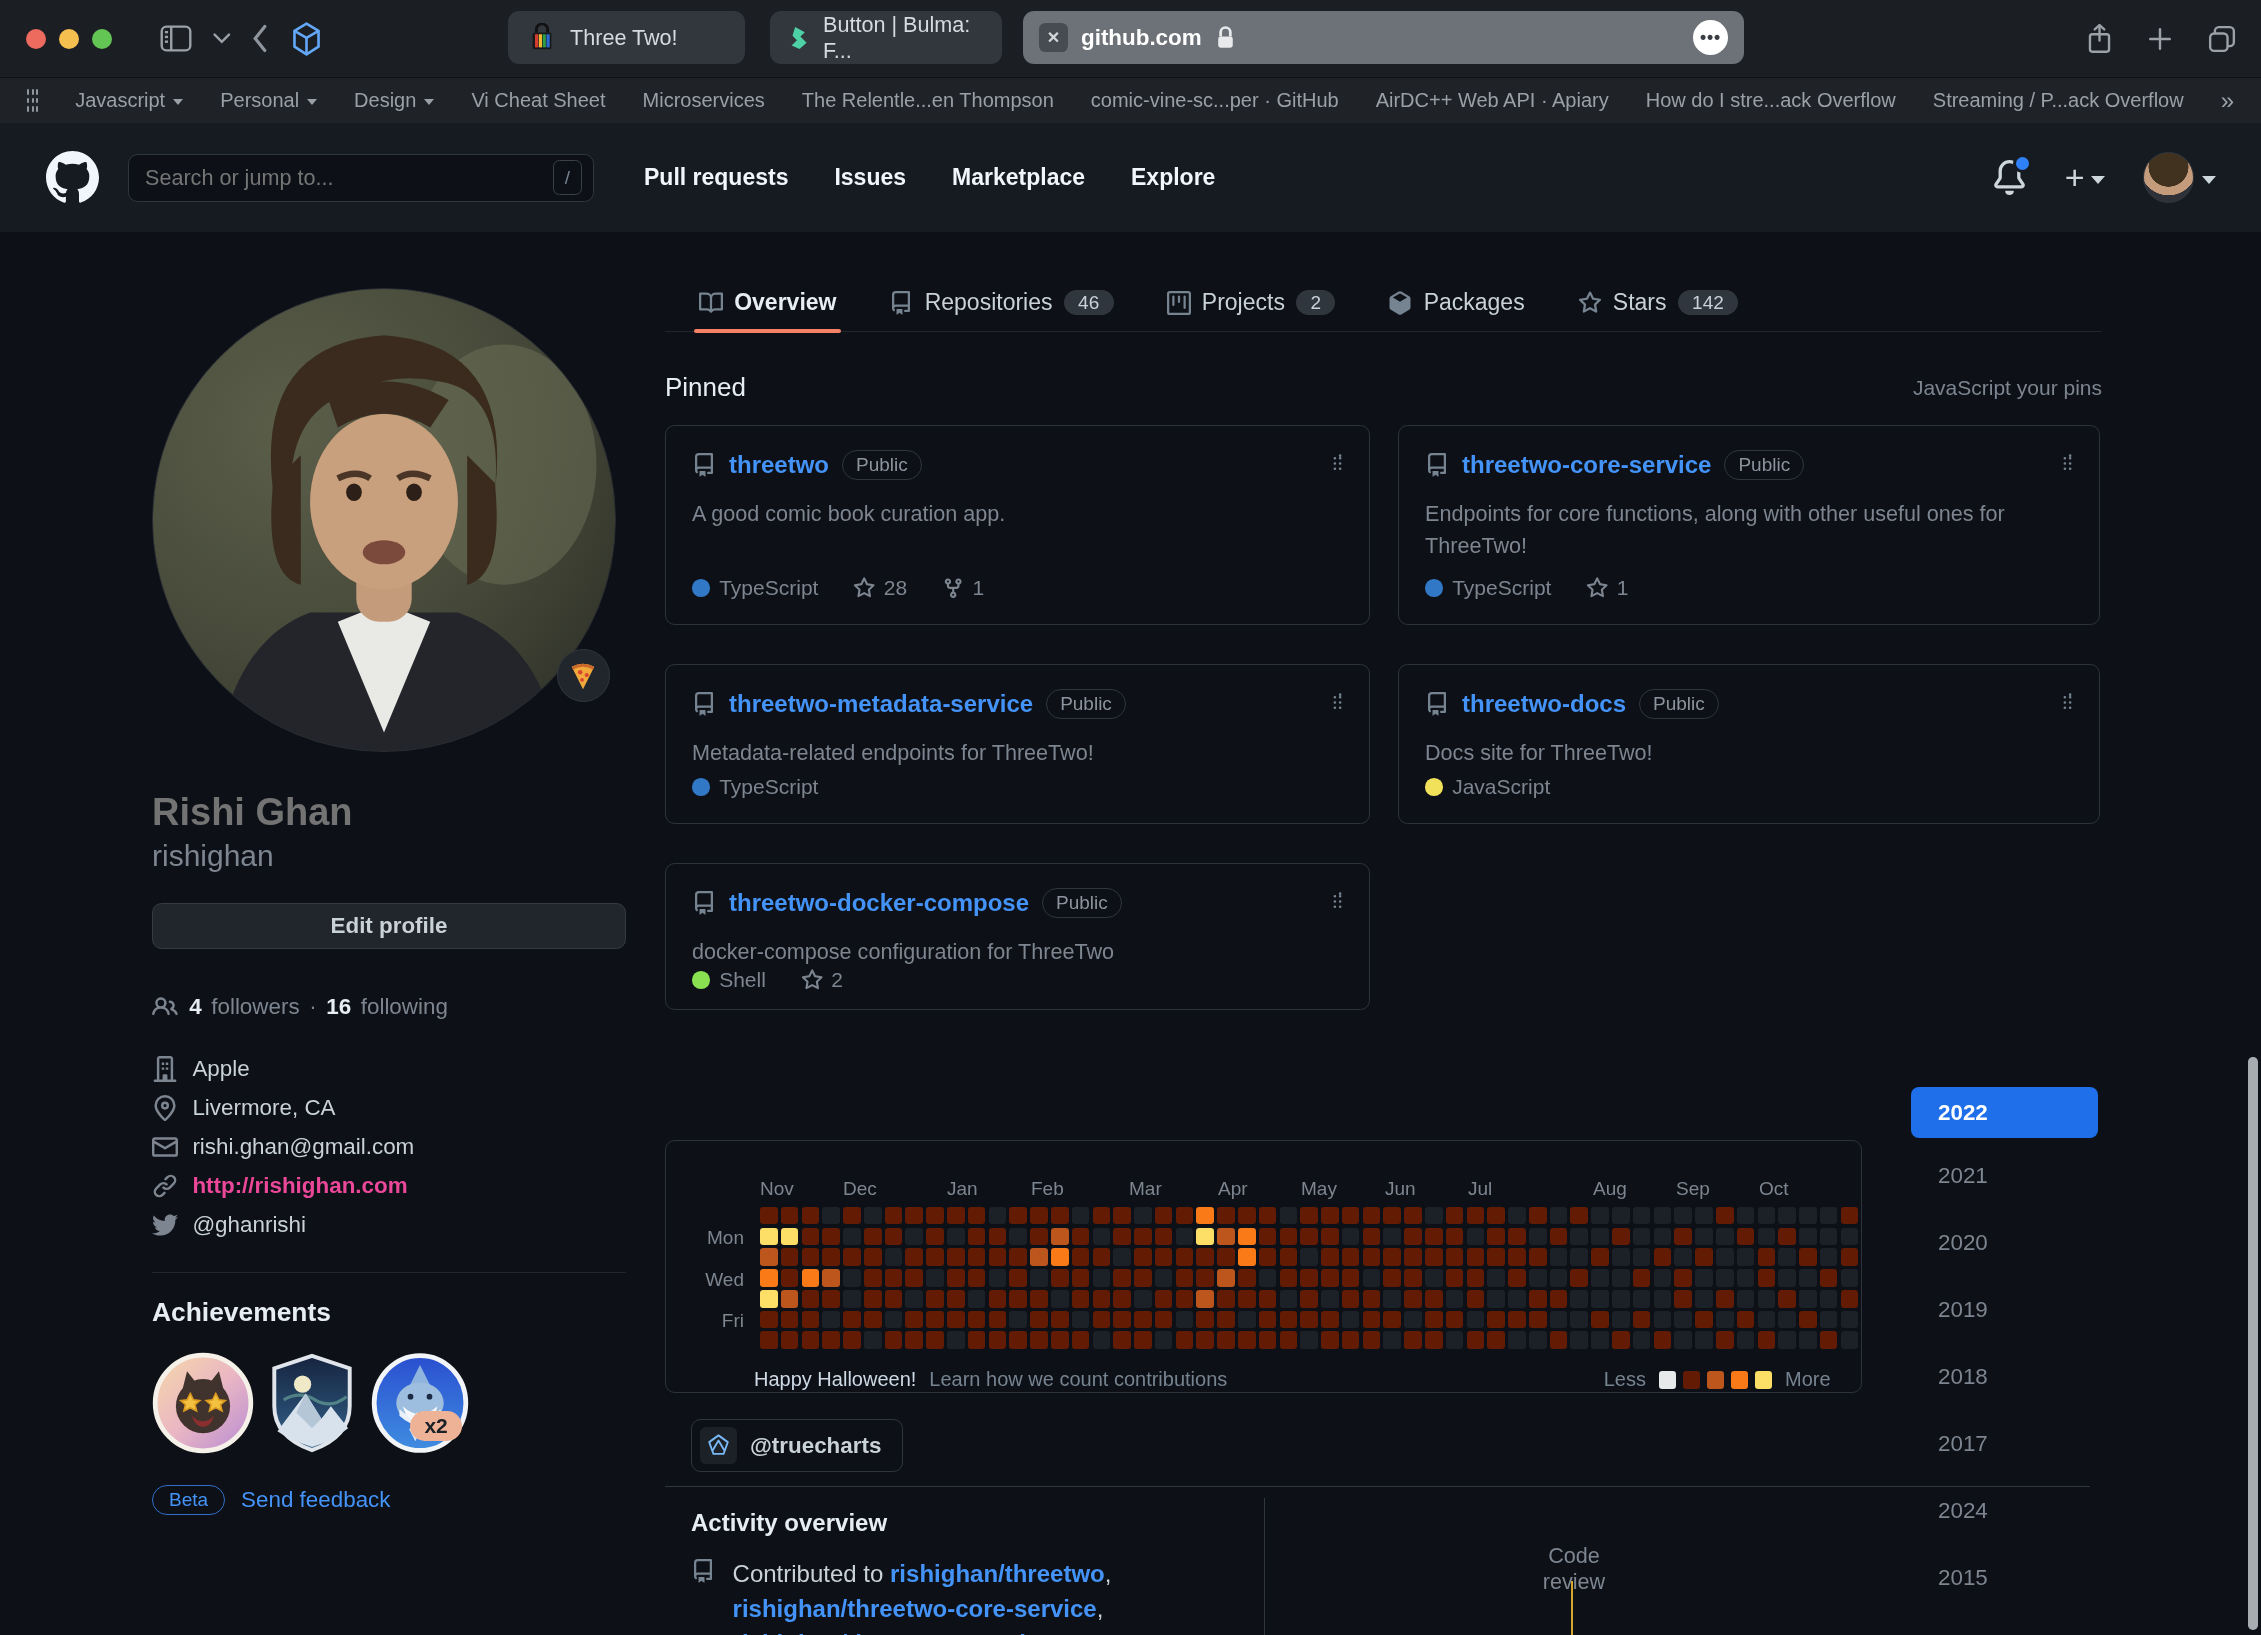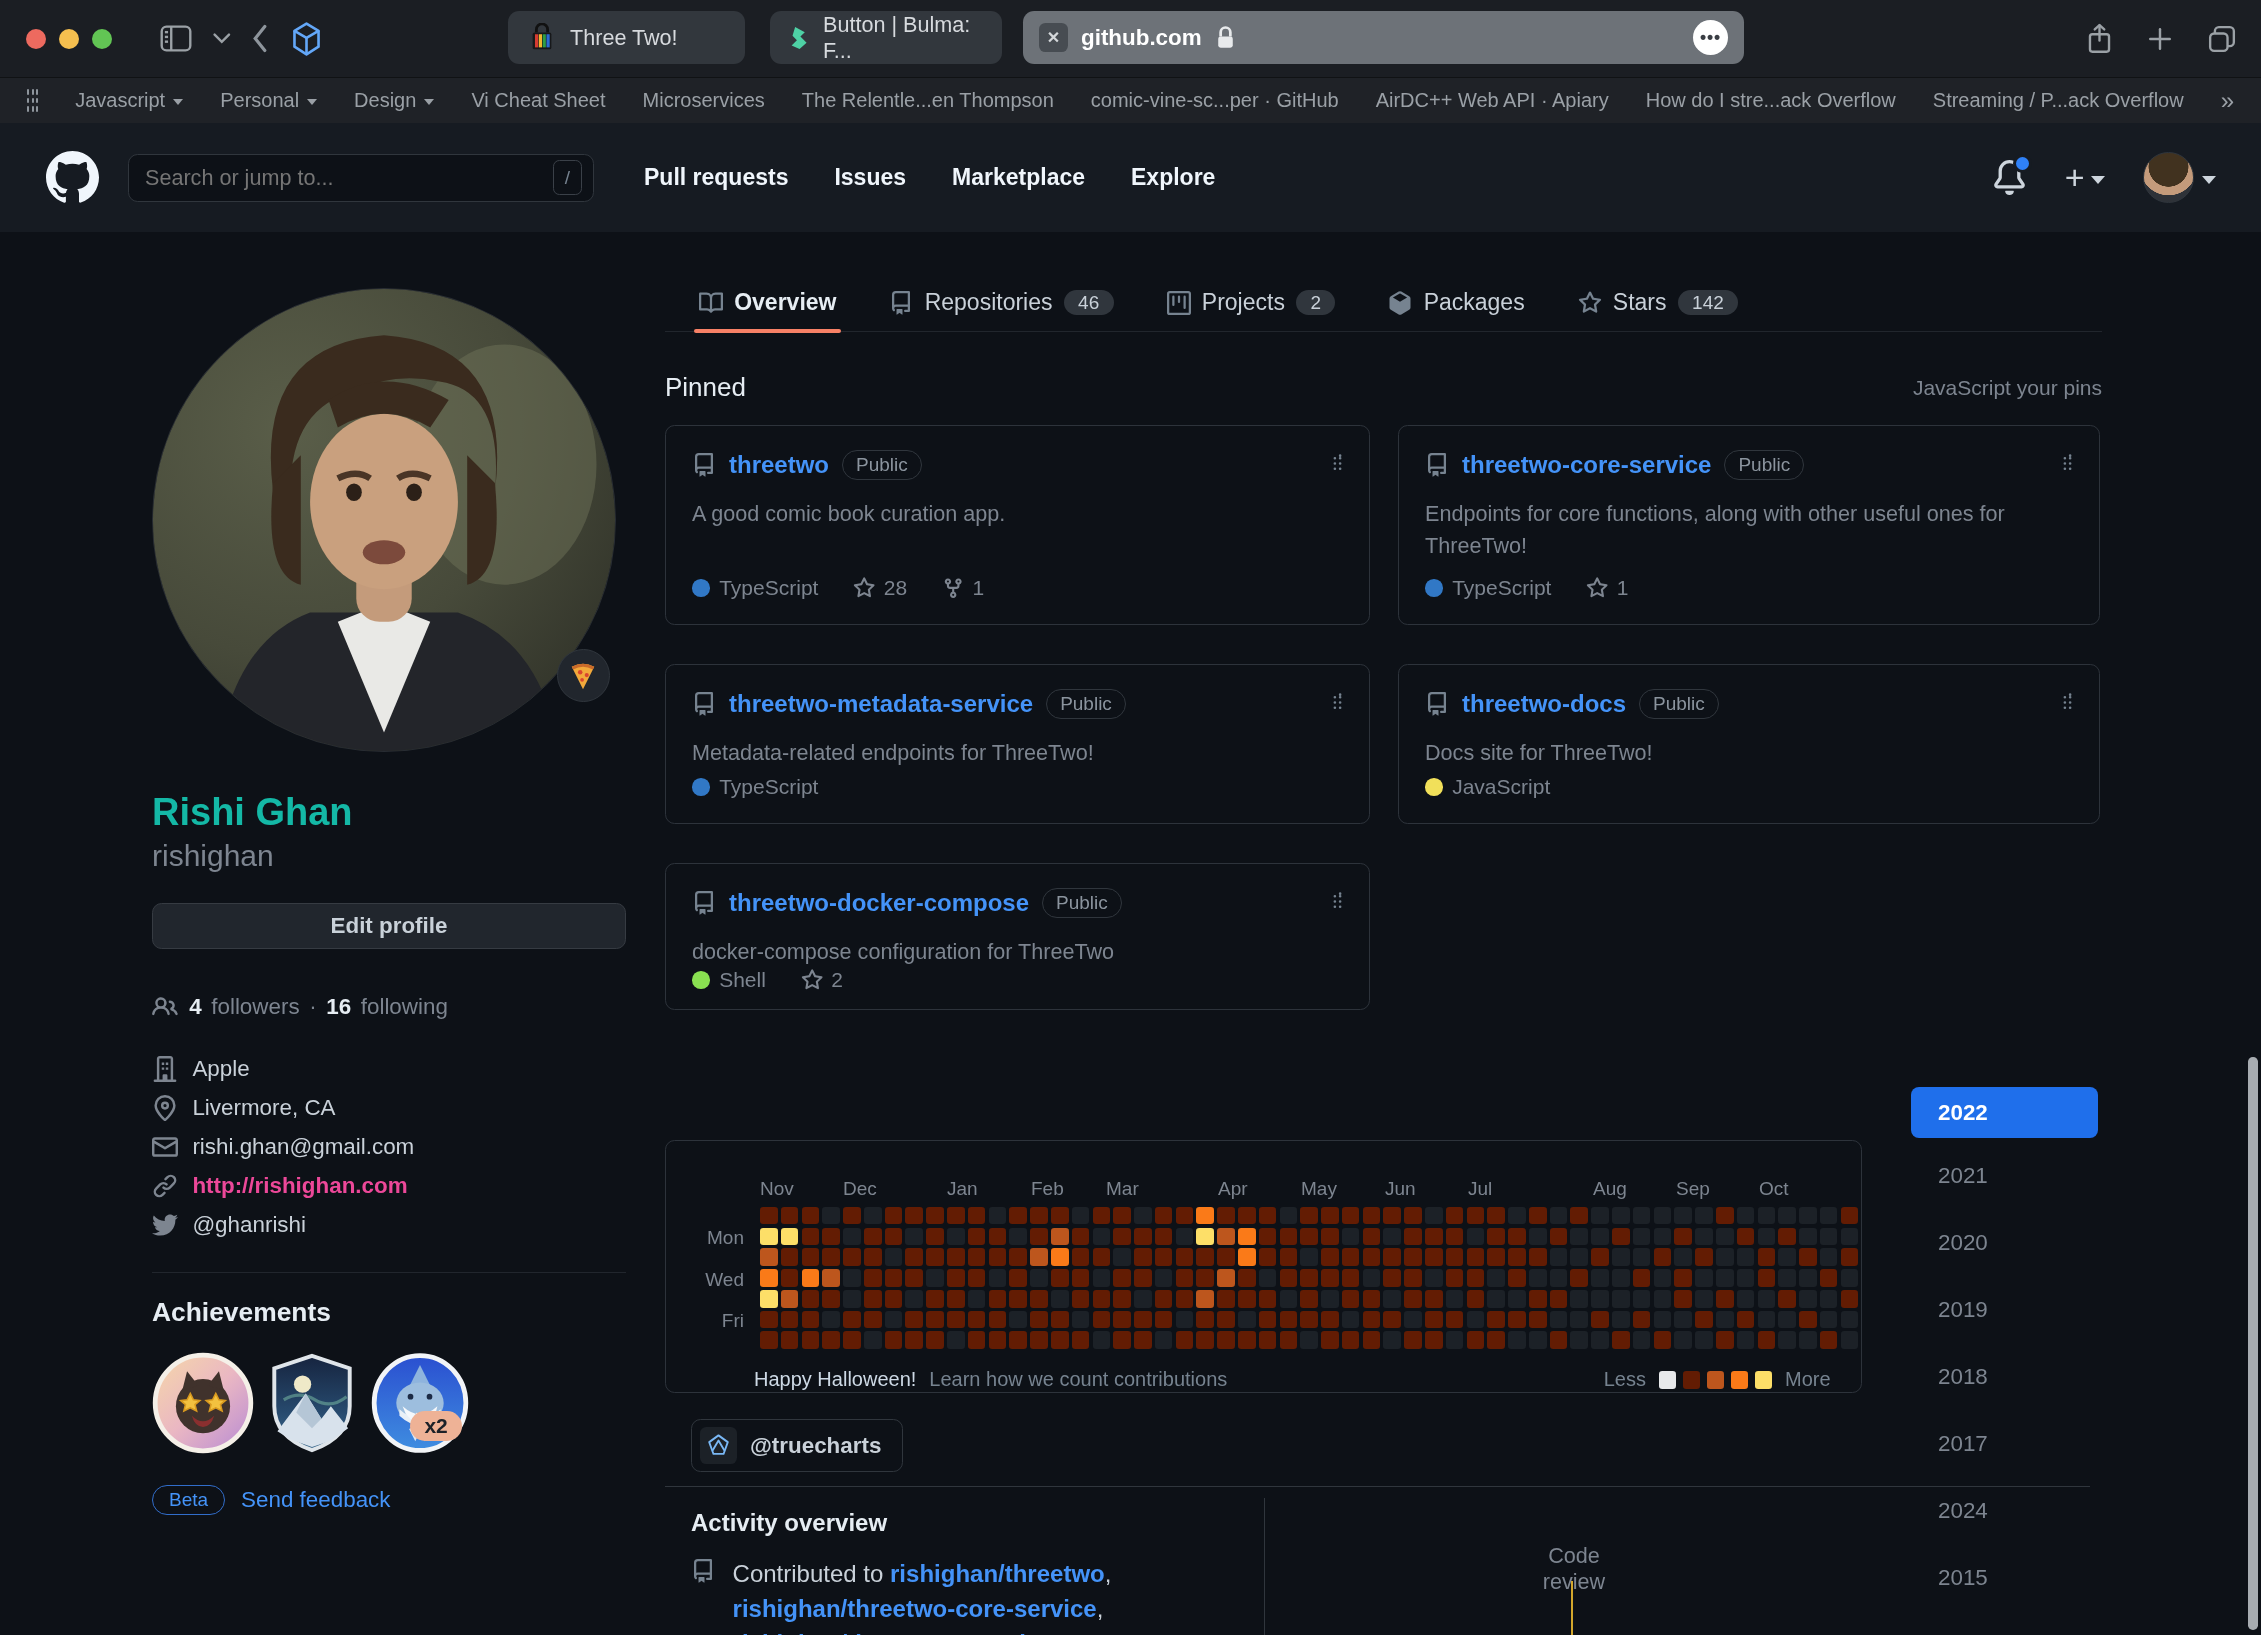--- a/index.html
+++ b/index.html
@@ -45,21 +45,21 @@
   .plus-btn { display:flex; align-items:center; gap:6.4px; color:#cdd5dd; font-size:34px; font-weight:300; }
   .dd-caret { width:0;height:0;border-left:7.2px solid transparent;border-right:7.2px solid transparent;border-top:8px solid #cdd5dd; margin-top:4.8px;}
   .mini-avatar { width:51px; height:51px; border-radius:50%; background:radial-gradient(circle at 50% 28%, #41321f 0 46%, #c49b7b 47% 66%, #2e3238 67%); border:0.8px solid #30363d; }
   .avatar-btn { display:flex; align-items:center; gap:8px; }
 
   
   .profile-col { position:absolute; left:152px; top:288px; width:474px; }
   .big-avatar { position:relative; width:464px; height:464px; }
   .big-avatar svg.portrait { width:464px; height:464px; border-radius:50%; border:1.6px solid rgba(240,246,252,.12); display:block; }
   .status-badge { position:absolute; right:6.4px; bottom:50px; width:53px; height:53px; border-radius:50%; background:#21262d; border:1.6px solid #30363d; display:flex; align-items:center; justify-content:center; }
-  .p-name { margin-top:38px; font-size:38px; font-weight:bold; color:#14b8a6; line-height:1.2; }
+  .p-name { margin-top:38px; font-size:38px; font-weight:bold; color:#737373; line-height:1.2; }
   .p-login { margin-top:3.2px; font-size:30px; font-weight:300; color:#7d8590; }
   .edit-btn { margin-top:30px; width:474px; height:46px; background:#21262d; border:0.8px solid #363b42; border-radius:9.6px; color:#c9d1d9; font-size:22.4px; font-weight:bold; display:flex; align-items:center; justify-content:center; }
   .follow-row { margin-top:45px; display:flex; align-items:center; gap:9.6px; color:#7d8590; font-size:22.4px; }
   .follow-row b { color:#e6edf3; font-weight:bold; }
   .follow-row .ppl { width:26px; height:26px; color:#7d8590; margin-right:1.6px; }
   .detail-list { margin-top:30px; }
   .detail-row { display:flex; align-items:center; gap:14.4px; height:39px; color:#c9d1d9; font-size:22.4px; }
   .detail-row .ic { width:26px; height:26px; color:#7d8590; flex:0 0 26px; }
   .ach-divider { margin-top:27px; border-top:0.8px solid #21262d; }
   .ach-title { margin-top:24px; font-size:26.4px; font-weight:bold; color:#e6edf3; }
@@ -598,21 +598,21 @@
         </div>
       </div>
 
 
     <div class="graph-card">
       <div class="months-row" id="months-row">
           <span style="left: 0px;">Nov</span>
           <span style="left: 83px;">Dec</span>
           <span style="left: 187px;">Jan</span>
           <span style="left: 271px;">Feb</span>
-          <span style="left: 346px;">Mar</span>
+          <span style="left: 369px;">Mar</span>
           <span style="left: 458px;">Apr</span>
           <span style="left: 541px;">May</span>
           <span style="left: 625px;">Jun</span>
           <span style="left: 708px;">Jul</span>
           <span style="left: 833px;">Aug</span>
           <span style="left: 916px;">Sep</span>
           <span style="left: 999px;">Oct</span>
         </div>
       <div class="graph-body">
         <div class="day-labels" id="day-labels">

